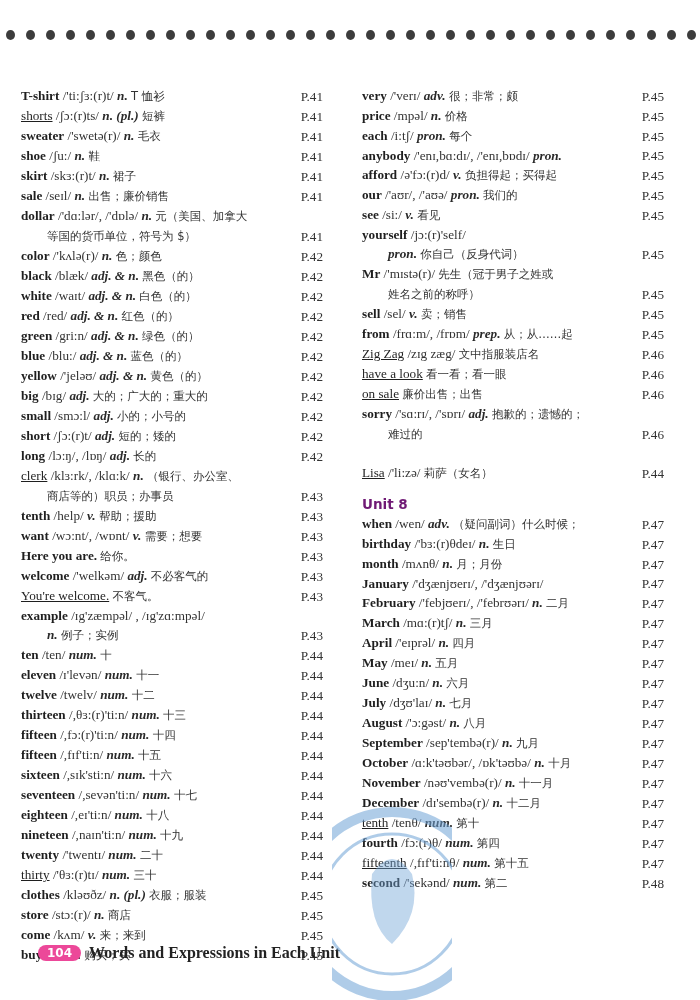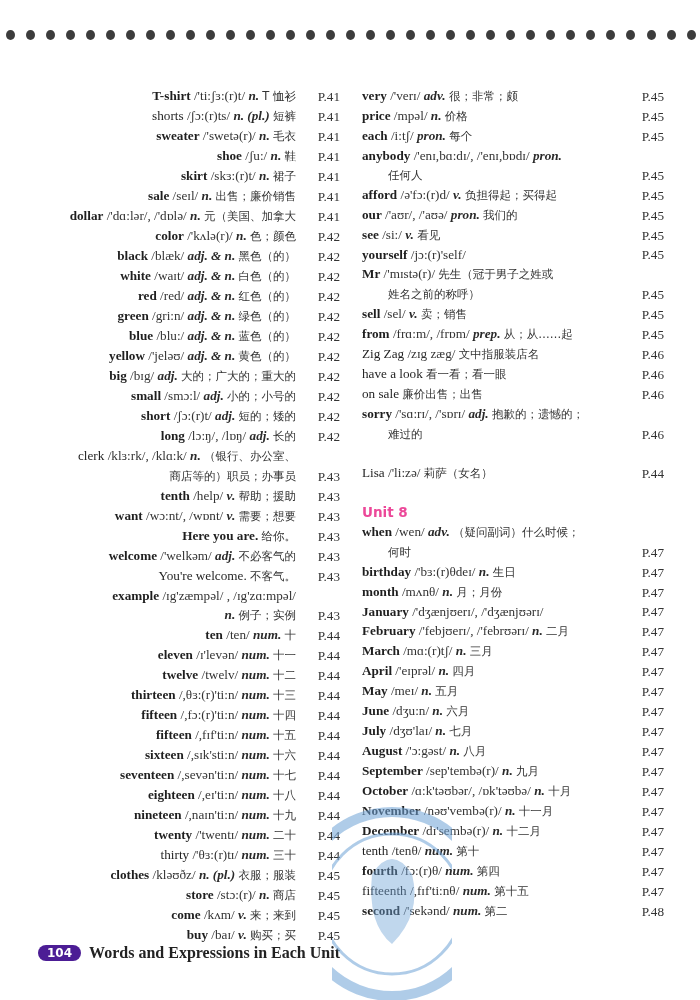--- a/index.html
+++ b/index.html
@@ -7,38 +7,38 @@
     width: 700px; height: 1000px; overflow: hidden; position: relative;
     background: #ffffff; color: #2a2a2a;
     font-family: "Liberation Serif", "DejaVu Serif", serif;
   }
   .binding-dots {
     position: absolute; top: 28px; left: 6px; width: 690px; height: 14px;
     display: flex; justify-content: space-between; align-items: center;
   }
   .dot { width: 9px; height: 10px; border-radius: 50%; background: #3c3c3c; }
   .col { position: absolute; top: 86px; width: 302px; }
-  .col.left { left: 38px; text-align: right; }
+  .col.left { left: 21px; }
   .col.right { left: 362px; }
   .entry { position: relative; font-size: 13.2px; line-height: 19px; padding-right: 44px; white-space: nowrap; }
   .entry .hw { font-weight: bold; color: #1f1f1f; }
-  .entry .hw.plain { font-weight: normal; }
+  .entry .hw.plain { font-weight: normal; text-decoration: underline; }
   .entry .ph { color: #333; }
   .entry .pos { font-style: italic; font-weight: bold; color: #2a2a2a; }
   .entry .zh { color: #333; font-family: "DejaVu Sans", sans-serif; font-size: 11.5px; }
   .entry .pg { position: absolute; right: 0; bottom: 0; font-size: 13.2px; color: #333; }
   .entry .cont { display: block; padding-left: 26px; }
   .spacer { height: 19px; }
   .unit-heading {
     font-family: "DejaVu Sans", sans-serif; font-weight: bold; font-size: 13.5px;
-    color: #ec4899; line-height: 19px; margin-top: 20px; margin-bottom: 0;
+    color: #701a75; line-height: 19px; margin-top: 12px; margin-bottom: 0;
   }
   .footer { position: absolute; left: 38px; top: 944px; display: flex; align-items: center; }
   .page-badge {
-    background: #4c1d95; color: #fff; font-family: "DejaVu Sans", sans-serif;
+    background: #ec4899; color: #fff; font-family: "DejaVu Sans", sans-serif;
     font-weight: bold; font-size: 12px; border-radius: 10px; padding: 1px 9px;
     margin-right: 8px;
   }
   .footer-title { font-weight: bold; font-size: 16px; color: #222; }
   .watermark {
     position: absolute; left: 332px; top: 804px; width: 120px; height: 200px;
     opacity: 0.55; pointer-events: none;
   }
 </style>
 </head>
@@ -82,21 +82,21 @@
     <span class="dot"></span>
   </div>
 
 <div class="col left" id="col-left">
     <div class="entry"><span class="hw">T-shirt</span> <span class="ph">/'ti:ʃɜ:(r)t/</span>  <span class="pos">n.</span> <span class="zh">T 恤衫</span><span class="pg">P.41</span></div>
     <div class="entry"><span class="hw plain">shorts</span> <span class="ph">/ʃɔ:(r)ts/</span>  <span class="pos">n. (pl.)</span> <span class="zh">短裤</span><span class="pg">P.41</span></div>
     <div class="entry"><span class="hw">sweater</span> <span class="ph">/'swetə(r)/</span>  <span class="pos">n.</span> <span class="zh">毛衣</span><span class="pg">P.41</span></div>
     <div class="entry"><span class="hw">shoe</span> <span class="ph">/ʃu:/</span>  <span class="pos">n.</span> <span class="zh">鞋</span><span class="pg">P.41</span></div>
     <div class="entry"><span class="hw">skirt</span> <span class="ph">/skɜ:(r)t/</span>  <span class="pos">n.</span> <span class="zh">裙子</span><span class="pg">P.41</span></div>
     <div class="entry"><span class="hw">sale</span> <span class="ph">/seɪl/</span>  <span class="pos">n.</span> <span class="zh">出售；廉价销售</span><span class="pg">P.41</span></div>
-    <div class="entry"><span class="hw">dollar</span> <span class="ph">/'dɑ:lər/, /'dɒlə/</span>  <span class="pos">n.</span> <span class="zh">元（美国、加拿大</span><span class="pg">P.41</span></div>
+    <div class="entry"><span class="hw">dollar</span> <span class="ph">/'dɑ:lər/, /'dɒlə/</span>  <span class="pos">n.</span> <span class="zh">元（美国、加拿大</span><span class="cont"><span class="zh">等国的货币单位，符号为 $）</span></span><span class="pg">P.41</span></div>
     <div class="entry"><span class="hw">color</span> <span class="ph">/'kʌlə(r)/</span>  <span class="pos">n.</span> <span class="zh">色；颜色</span><span class="pg">P.42</span></div>
     <div class="entry"><span class="hw">black</span> <span class="ph">/blæk/</span>  <span class="pos">adj. &amp; n.</span> <span class="zh">黑色（的）</span><span class="pg">P.42</span></div>
     <div class="entry"><span class="hw">white</span> <span class="ph">/waɪt/</span>  <span class="pos">adj. &amp; n.</span> <span class="zh">白色（的）</span><span class="pg">P.42</span></div>
     <div class="entry"><span class="hw">red</span> <span class="ph">/red/</span>  <span class="pos">adj. &amp; n.</span> <span class="zh">红色（的）</span><span class="pg">P.42</span></div>
     <div class="entry"><span class="hw">green</span> <span class="ph">/gri:n/</span>  <span class="pos">adj. &amp; n.</span> <span class="zh">绿色（的）</span><span class="pg">P.42</span></div>
     <div class="entry"><span class="hw">blue</span> <span class="ph">/blu:/</span>  <span class="pos">adj. &amp; n.</span> <span class="zh">蓝色（的）</span><span class="pg">P.42</span></div>
     <div class="entry"><span class="hw">yellow</span> <span class="ph">/'jeləʊ/</span>  <span class="pos">adj. &amp; n.</span> <span class="zh">黄色（的）</span><span class="pg">P.42</span></div>
     <div class="entry"><span class="hw">big</span> <span class="ph">/bɪg/</span>  <span class="pos">adj.</span> <span class="zh">大的；广大的；重大的</span><span class="pg">P.42</span></div>
     <div class="entry"><span class="hw">small</span> <span class="ph">/smɔ:l/</span>  <span class="pos">adj.</span> <span class="zh">小的；小号的</span><span class="pg">P.42</span></div>
     <div class="entry"><span class="hw">short</span> <span class="ph">/ʃɔ:(r)t/</span>  <span class="pos">adj.</span> <span class="zh">短的；矮的</span><span class="pg">P.42</span></div>
@@ -124,43 +124,43 @@
     <div class="entry"><span class="hw">store</span> <span class="ph">/stɔ:(r)/</span>  <span class="pos">n.</span> <span class="zh">商店</span><span class="pg">P.45</span></div>
     <div class="entry"><span class="hw">come</span> <span class="ph">/kʌm/</span>  <span class="pos">v.</span> <span class="zh">来；来到</span><span class="pg">P.45</span></div>
     <div class="entry"><span class="hw">buy</span> <span class="ph">/baɪ/</span>  <span class="pos">v.</span> <span class="zh">购买；买</span><span class="pg">P.45</span></div>
   </div>
 
 <div class="col right">
   <div id="col-right-top">
       <div class="entry"><span class="hw">very</span> <span class="ph">/'verɪ/</span>  <span class="pos">adv.</span> <span class="zh">很；非常；颇</span><span class="pg">P.45</span></div>
       <div class="entry"><span class="hw">price</span> <span class="ph">/mpəl/</span>  <span class="pos">n.</span> <span class="zh">价格</span><span class="pg">P.45</span></div>
       <div class="entry"><span class="hw">each</span> <span class="ph">/i:tʃ/</span>  <span class="pos">pron.</span> <span class="zh">每个</span><span class="pg">P.45</span></div>
-      <div class="entry"><span class="hw">anybody</span> <span class="ph">/'enɪ,bɑ:dɪ/, /'enɪ,bɒdɪ/</span>  <span class="pos">pron.</span> <span class="cont"><span class="zh">任何人</span></span><span class="pg">P.45</span></div>
+      <div class="entry"><span class="hw">anybody</span> <span class="ph">/'enɪ,bɑ:dɪ/, /'enɪ,bɒdɪ/</span>  <span class="pos">pron.</span> <span class="pg">P.45</span></div>
       <div class="entry"><span class="hw">afford</span> <span class="ph">/ə'fɔ:(r)d/</span>  <span class="pos">v.</span> <span class="zh">负担得起；买得起</span><span class="pg">P.45</span></div>
       <div class="entry"><span class="hw">our</span> <span class="ph">/'aʊr/, /'aʊə/</span>  <span class="pos">pron.</span> <span class="zh">我们的</span><span class="pg">P.45</span></div>
       <div class="entry"><span class="hw">see</span> <span class="ph">/si:/</span>  <span class="pos">v.</span> <span class="zh">看见</span><span class="pg">P.45</span></div>
-      <div class="entry"><span class="hw">yourself</span> <span class="ph">/jɔ:(r)'self/</span>  <span class="pg">P.45</span></div>
+      <div class="entry"><span class="hw">yourself</span> <span class="ph">/jɔ:(r)'self/</span>  <span class="cont"><span class="pos">pron.</span> <span class="zh">你自己（反身代词）</span></span><span class="pg">P.45</span></div>
       <div class="entry"><span class="hw">Mr</span> <span class="ph">/'mɪstə(r)/</span>  <span class="zh">先生（冠于男子之姓或</span><span class="cont"><span class="zh">姓名之前的称呼）</span></span><span class="pg">P.45</span></div>
       <div class="entry"><span class="hw">sell</span> <span class="ph">/sel/</span>  <span class="pos">v.</span> <span class="zh">卖；销售</span><span class="pg">P.45</span></div>
       <div class="entry"><span class="hw">from</span> <span class="ph">/frɑ:m/, /frɒm/</span>  <span class="pos">prep.</span> <span class="zh">从；从……起</span><span class="pg">P.45</span></div>
       <div class="entry"><span class="hw plain">Zig Zag</span> <span class="ph">/zɪg zæg/</span>  <span class="zh">文中指服装店名</span><span class="pg">P.46</span></div>
       <div class="entry"><span class="hw plain">have a look</span> <span class="zh">看一看；看一眼</span><span class="pg">P.46</span></div>
       <div class="entry"><span class="hw plain">on sale</span> <span class="zh">廉价出售；出售</span><span class="pg">P.46</span></div>
       <div class="entry"><span class="hw">sorry</span> <span class="ph">/'sɑ:rɪ/, /'sɒrɪ/</span>  <span class="pos">adj.</span> <span class="zh">抱歉的；遗憾的；</span><span class="cont"><span class="zh">难过的</span></span><span class="pg">P.46</span></div>
     </div>
   <div class="spacer"></div>
   <div class="entry">
     <span class="hw plain">Lisa</span>
     <span class="ph">/'li:zə/</span>
     <span class="zh">莉萨（女名）</span>
     <span class="pg">P.44</span>
   </div>
   <div class="unit-heading">Unit 8</div>
   <div id="col-right-unit8">
-      <div class="entry"><span class="hw">when</span> <span class="ph">/wen/</span>  <span class="pos">adv.</span> <span class="zh">（疑问副词）什么时候；</span><span class="cont"><span class="zh">何时</span></span><span class="pg">P.47</span></div>
+      <div class="entry"><span class="hw">when</span> <span class="ph">/wen/</span>  <span class="pos">adv.</span> <span class="zh">（疑问副词）什么时候；</span><span class="pg">P.47</span></div>
       <div class="entry"><span class="hw">birthday</span> <span class="ph">/'bɜ:(r)θdeɪ/</span>  <span class="pos">n.</span> <span class="zh">生日</span><span class="pg">P.47</span></div>
       <div class="entry"><span class="hw">month</span> <span class="ph">/mʌnθ/</span>  <span class="pos">n.</span> <span class="zh">月；月份</span><span class="pg">P.47</span></div>
       <div class="entry"><span class="hw">January</span> <span class="ph">/'dʒænjʊerɪ/, /'dʒænjʊərɪ/</span>  <span class="pg">P.47</span></div>
       <div class="entry"><span class="hw">February</span> <span class="ph">/'febjʊerɪ/, /'febrʊərɪ/</span>  <span class="pos">n.</span> <span class="zh">二月</span><span class="pg">P.47</span></div>
       <div class="entry"><span class="hw">March</span> <span class="ph">/mɑ:(r)tʃ/</span>  <span class="pos">n.</span> <span class="zh">三月</span><span class="pg">P.47</span></div>
       <div class="entry"><span class="hw">April</span> <span class="ph">/'eɪprəl/</span>  <span class="pos">n.</span> <span class="zh">四月</span><span class="pg">P.47</span></div>
       <div class="entry"><span class="hw">May</span> <span class="ph">/meɪ/</span>  <span class="pos">n.</span> <span class="zh">五月</span><span class="pg">P.47</span></div>
       <div class="entry"><span class="hw">June</span> <span class="ph">/dʒu:n/</span>  <span class="pos">n.</span> <span class="zh">六月</span><span class="pg">P.47</span></div>
       <div class="entry"><span class="hw">July</span> <span class="ph">/dʒʊ'laɪ/</span>  <span class="pos">n.</span> <span class="zh">七月</span><span class="pg">P.47</span></div>
       <div class="entry"><span class="hw">August</span> <span class="ph">/'ɔ:gəst/</span>  <span class="pos">n.</span> <span class="zh">八月</span><span class="pg">P.47</span></div>

